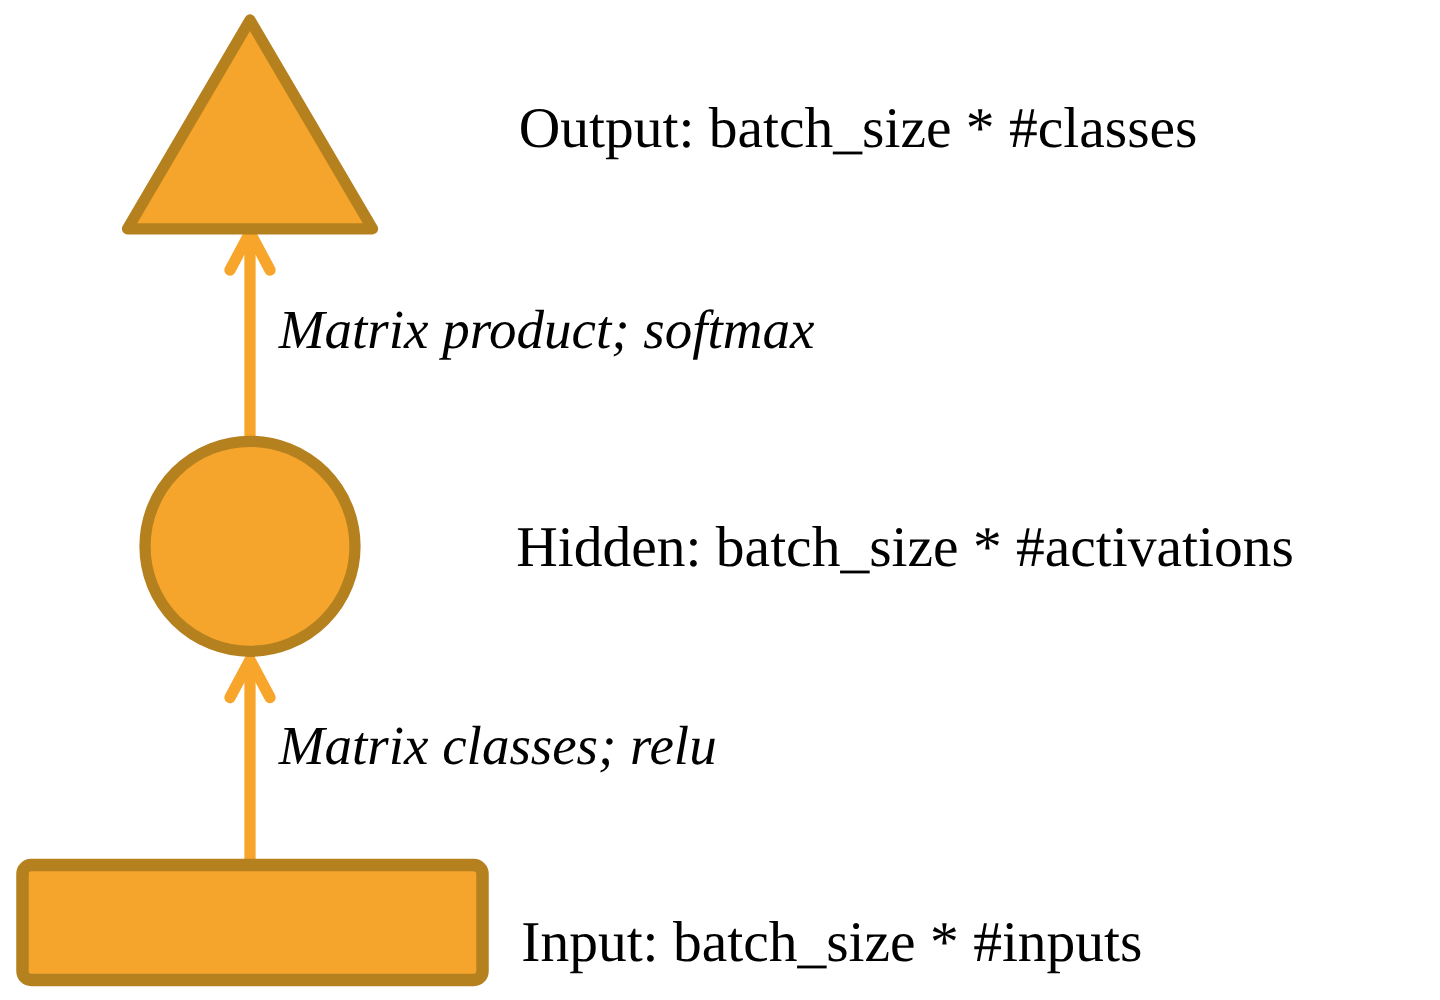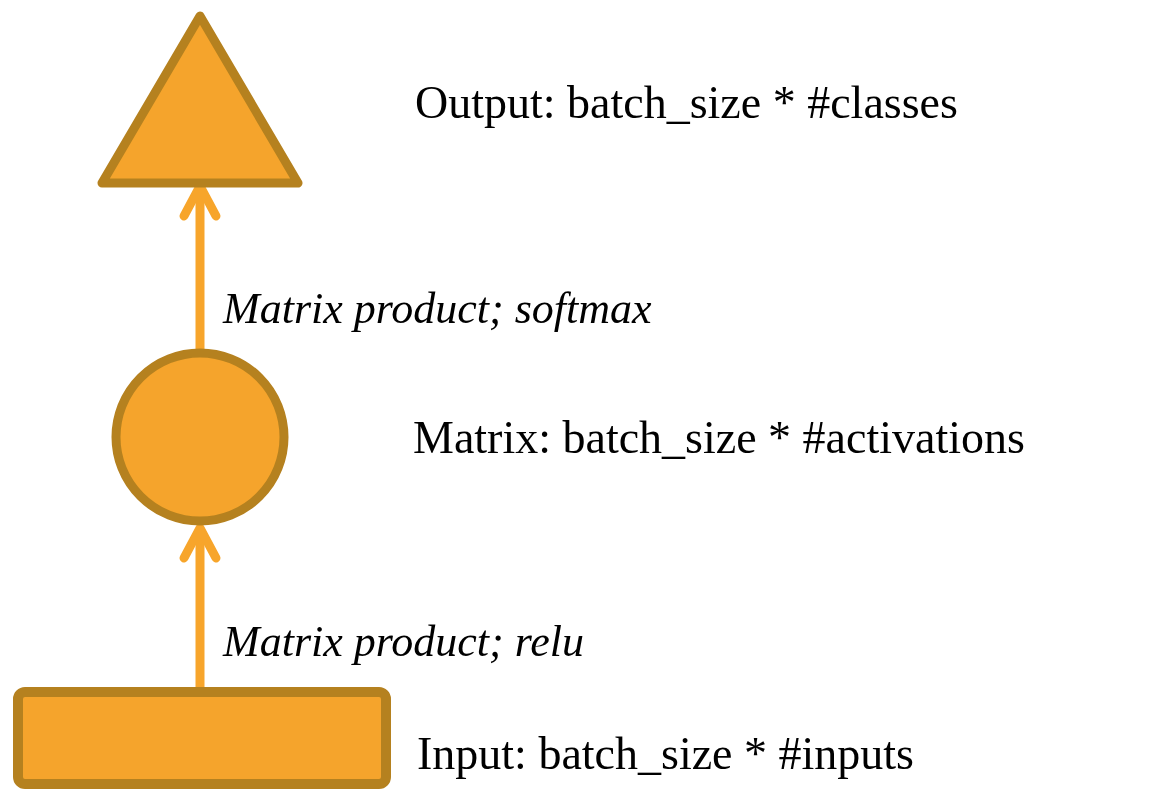--- a/index.html
+++ b/index.html
@@ -32,21 +32,20 @@
     white-space: nowrap;
     letter-spacing: 0px;
   }
   .edge-label {
     position: absolute;
     transform: translateY(-50%);
     font-size: 44px;
     font-style: italic;
     color: var(--text, #000000);
     white-space: nowrap;
-    margin-top: 44px;
   }
   .pos-output-label { left: 415px; top: 102px; }
   .pos-hidden-label { left: 413px; top: 437px; }
   .pos-input-label  { left: 417px; top: 753px; }
   .pos-softmax-label { left: 223px; top: 264px; }
   .pos-relu-label    { left: 223px; top: 597px; }
 </style>
 </head>
 <body>
 
@@ -68,19 +67,19 @@
 
     <circle class="shape-fill shape-stroke" cx="200" cy="437" r="84" stroke-width="9"></circle>
 
     <rect class="shape-fill shape-stroke" x="18" y="692" width="368" height="92" rx="7" stroke-width="10" stroke-linejoin="round"></rect>
   </svg>
 
   <div class="node-label pos-output-label">Output: batch_size * #classes</div>
 
   <div class="edge-label pos-softmax-label">Matrix product; softmax</div>
 
-  <div class="node-label pos-hidden-label">Matrix: batch_size * #activations</div>
+  <div class="node-label pos-hidden-label">Hidden: batch_size * #activations</div>
 
-  <div class="edge-label pos-relu-label">Matrix product; relu</div>
+  <div class="edge-label pos-relu-label">Matrix classes; relu</div>
 
   <div class="node-label pos-input-label">Input: batch_size * #inputs</div>
 
 </div>
 
 </body></html>

